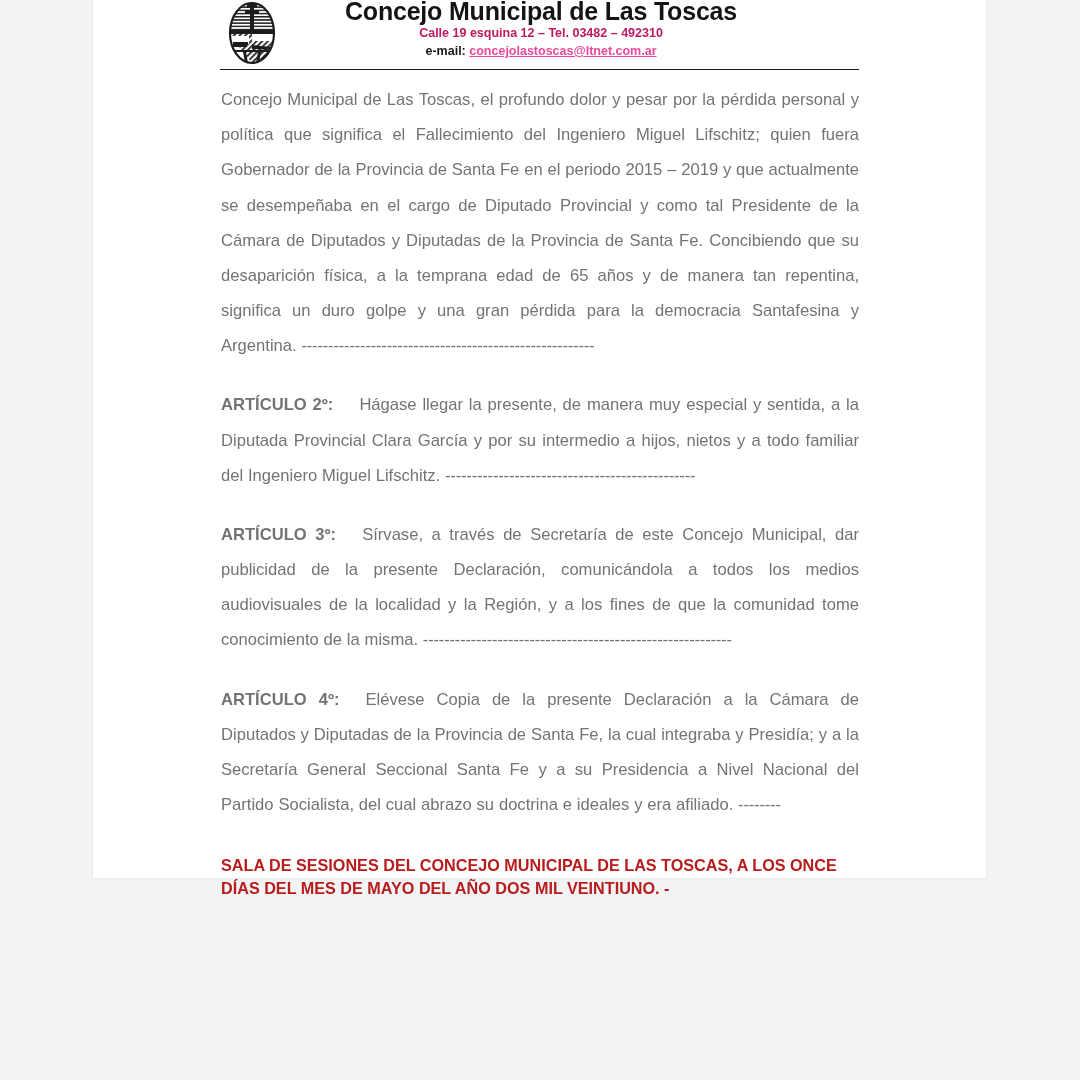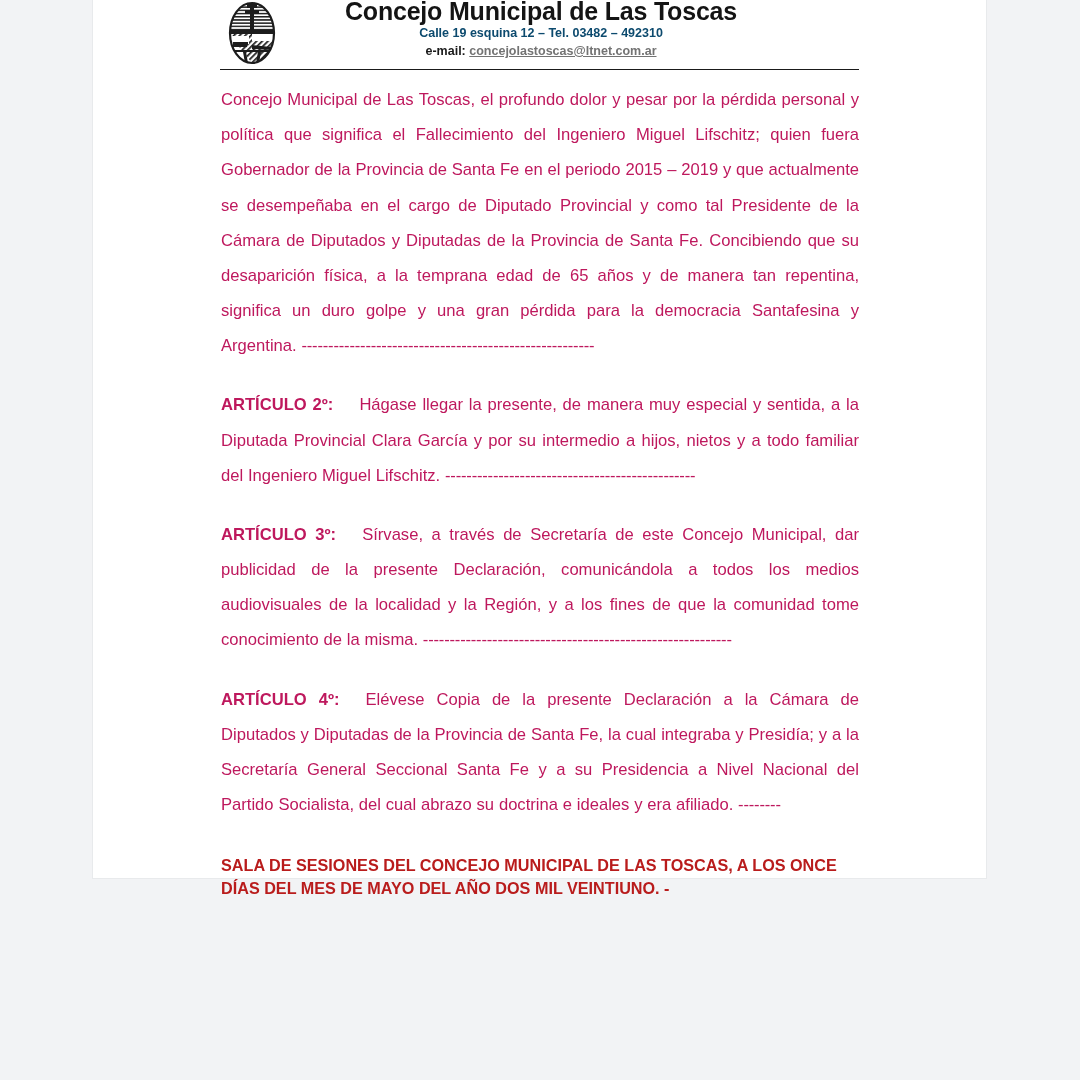--- a/index.html
+++ b/index.html
@@ -53,33 +53,33 @@
     font-size: 25px;
     font-weight: bold;
     color: #141414;
     letter-spacing: -0.2px;
     line-height: 1.05;
     white-space: nowrap;
   }
   .addr-line {
     font-size: 12.5px;
     font-weight: bold;
-    color: #0c4a6e;
+    color: #be185d;
     line-height: 1.33;
     margin-top: 1px;
   }
   .email-line {
     font-size: 12.5px;
     font-weight: bold;
     color: #1a1a1a;
     line-height: 1.33;
     margin-top: 1px;
   }
   .email-link {
-    color: #737373;
+    color: #ec4899;
     text-decoration: underline;
     text-underline-offset: 1px;
   }
 
   .header-rule {
     position: absolute;
     left: 127px;
     top: 69px;
     width: 639px;
     height: 0;
@@ -88,21 +88,21 @@
 
   
   .doc-body {
     position: absolute;
     left: 128px;
     top: 82px;
     width: 638px;
   }
   .para {
     font-size: 16.6px;
-    color: #be185d;
+    color: #737373;
     text-align: justify;
     text-justify: inter-word;
     line-height: 2.12;
     margin: 0 0 15px 0;
     word-spacing: 0.2px;
   }
   .para.first { margin-bottom: 24px; }
   .para.article { margin-bottom: 24px; }
   .art-label {
     font-weight: bold;

